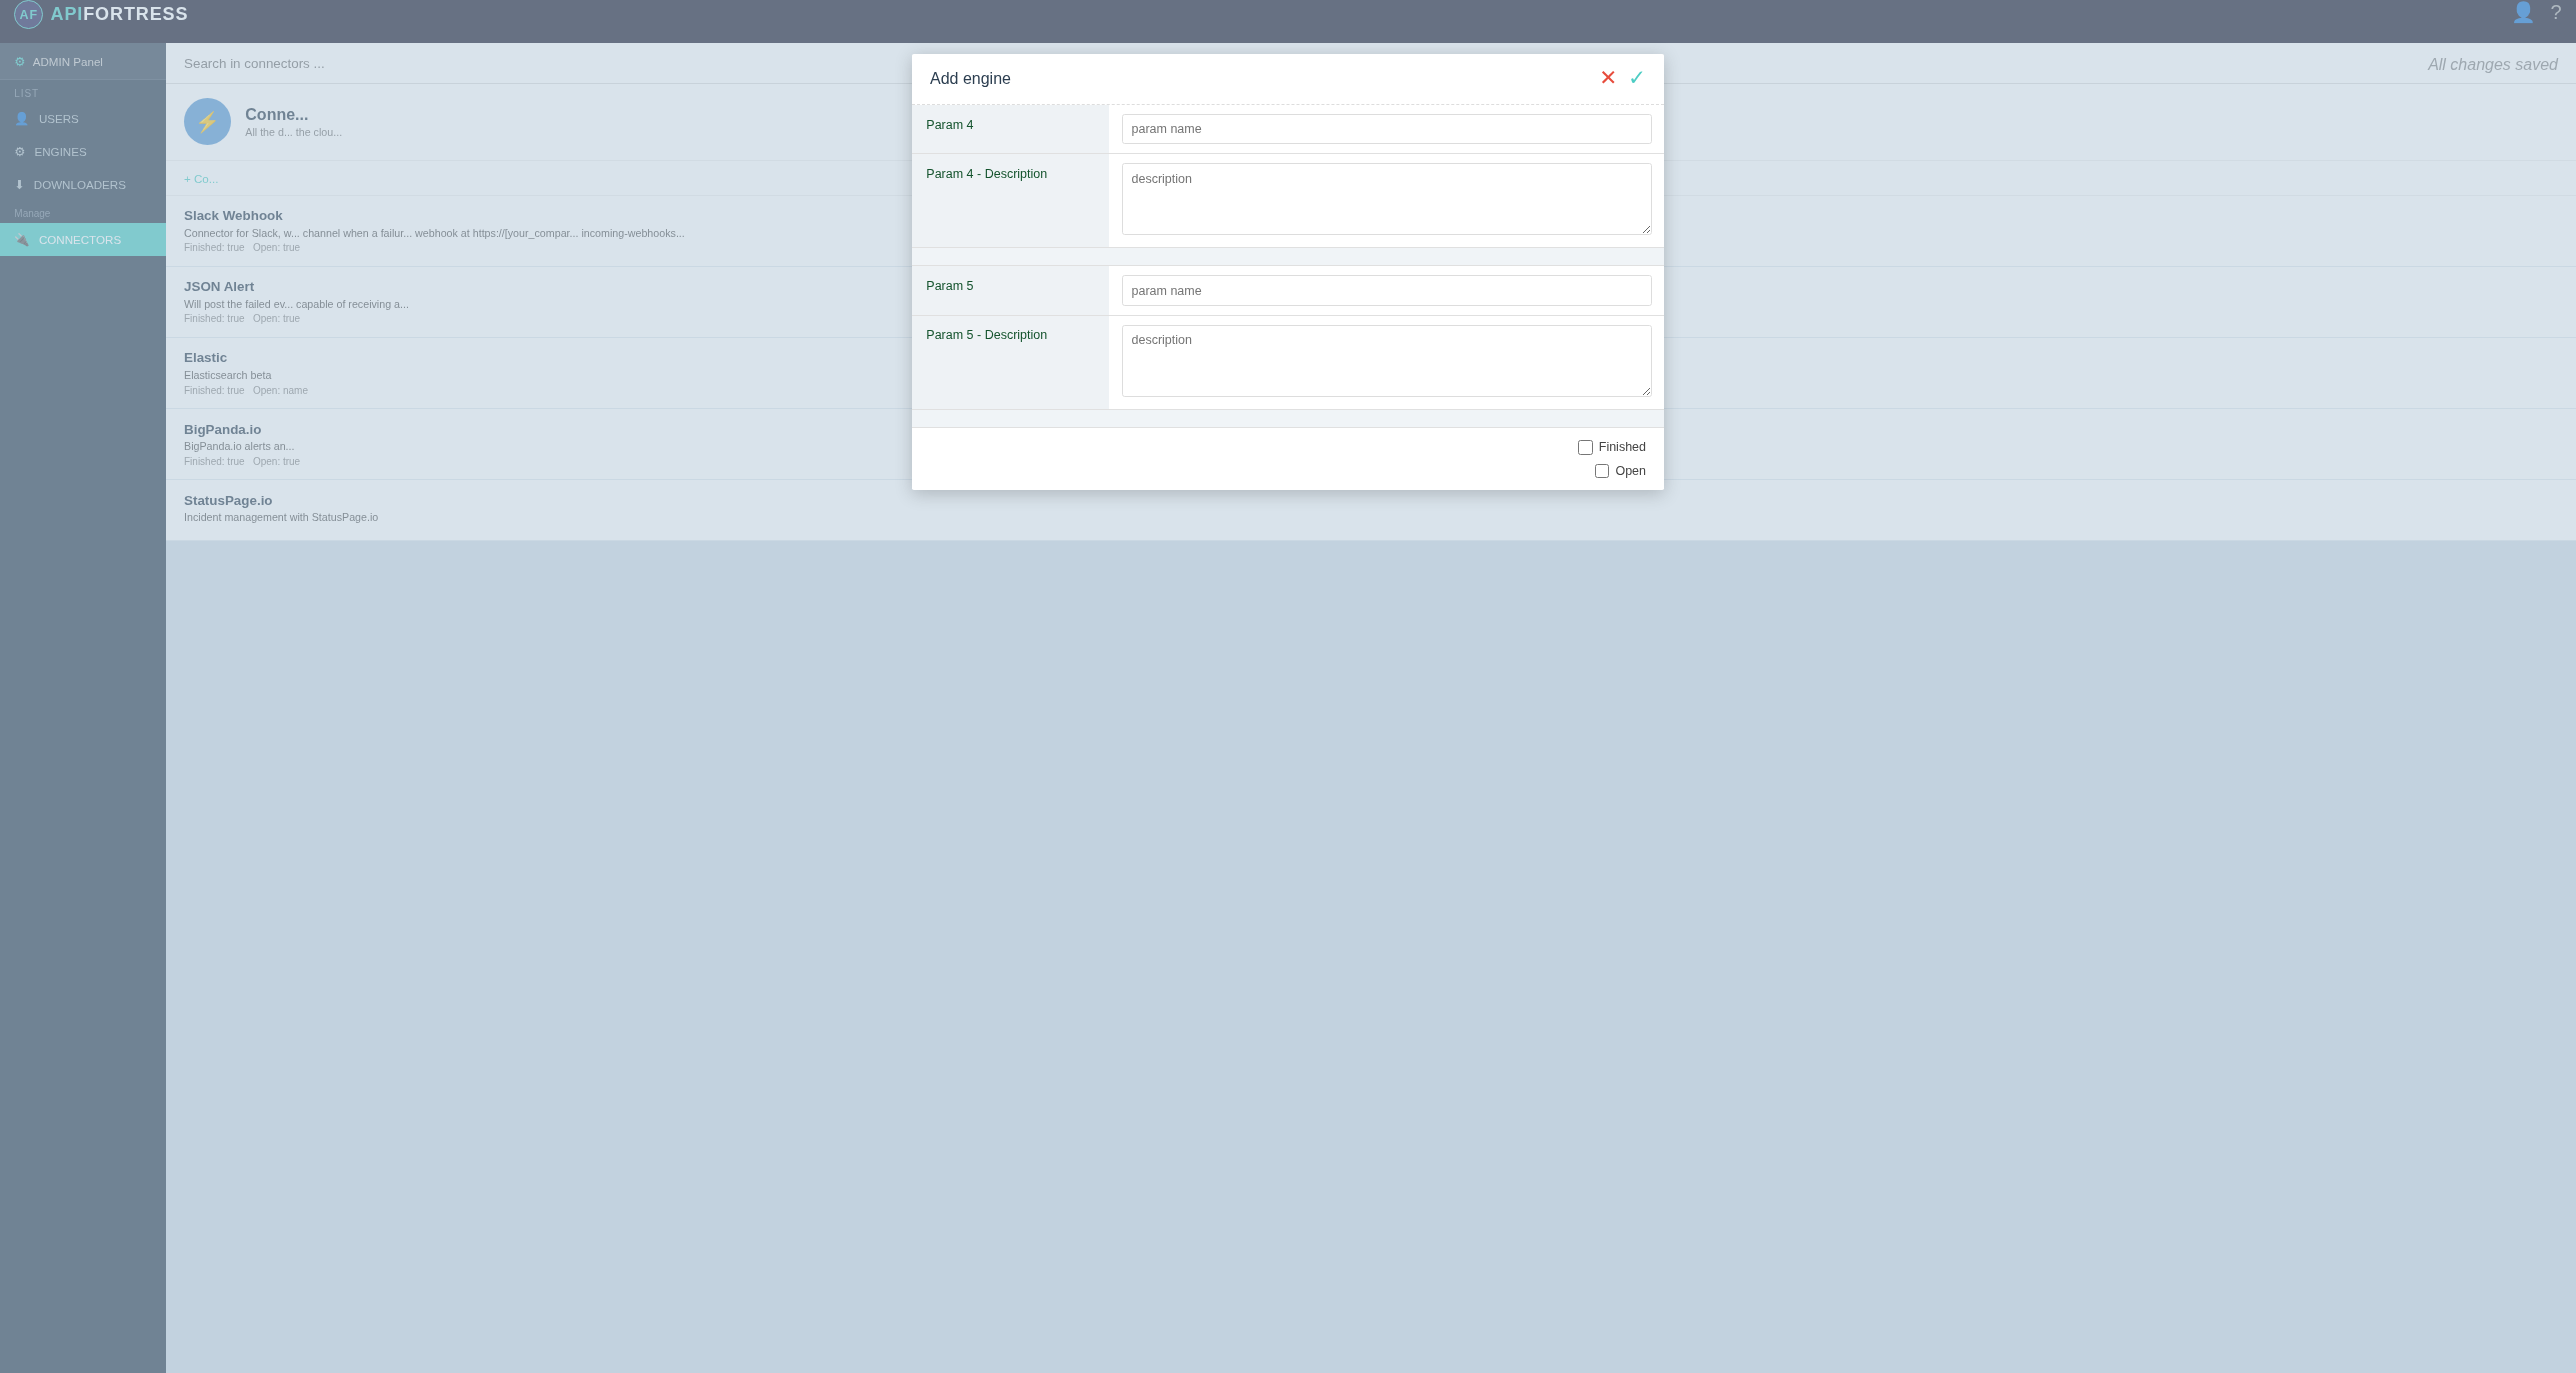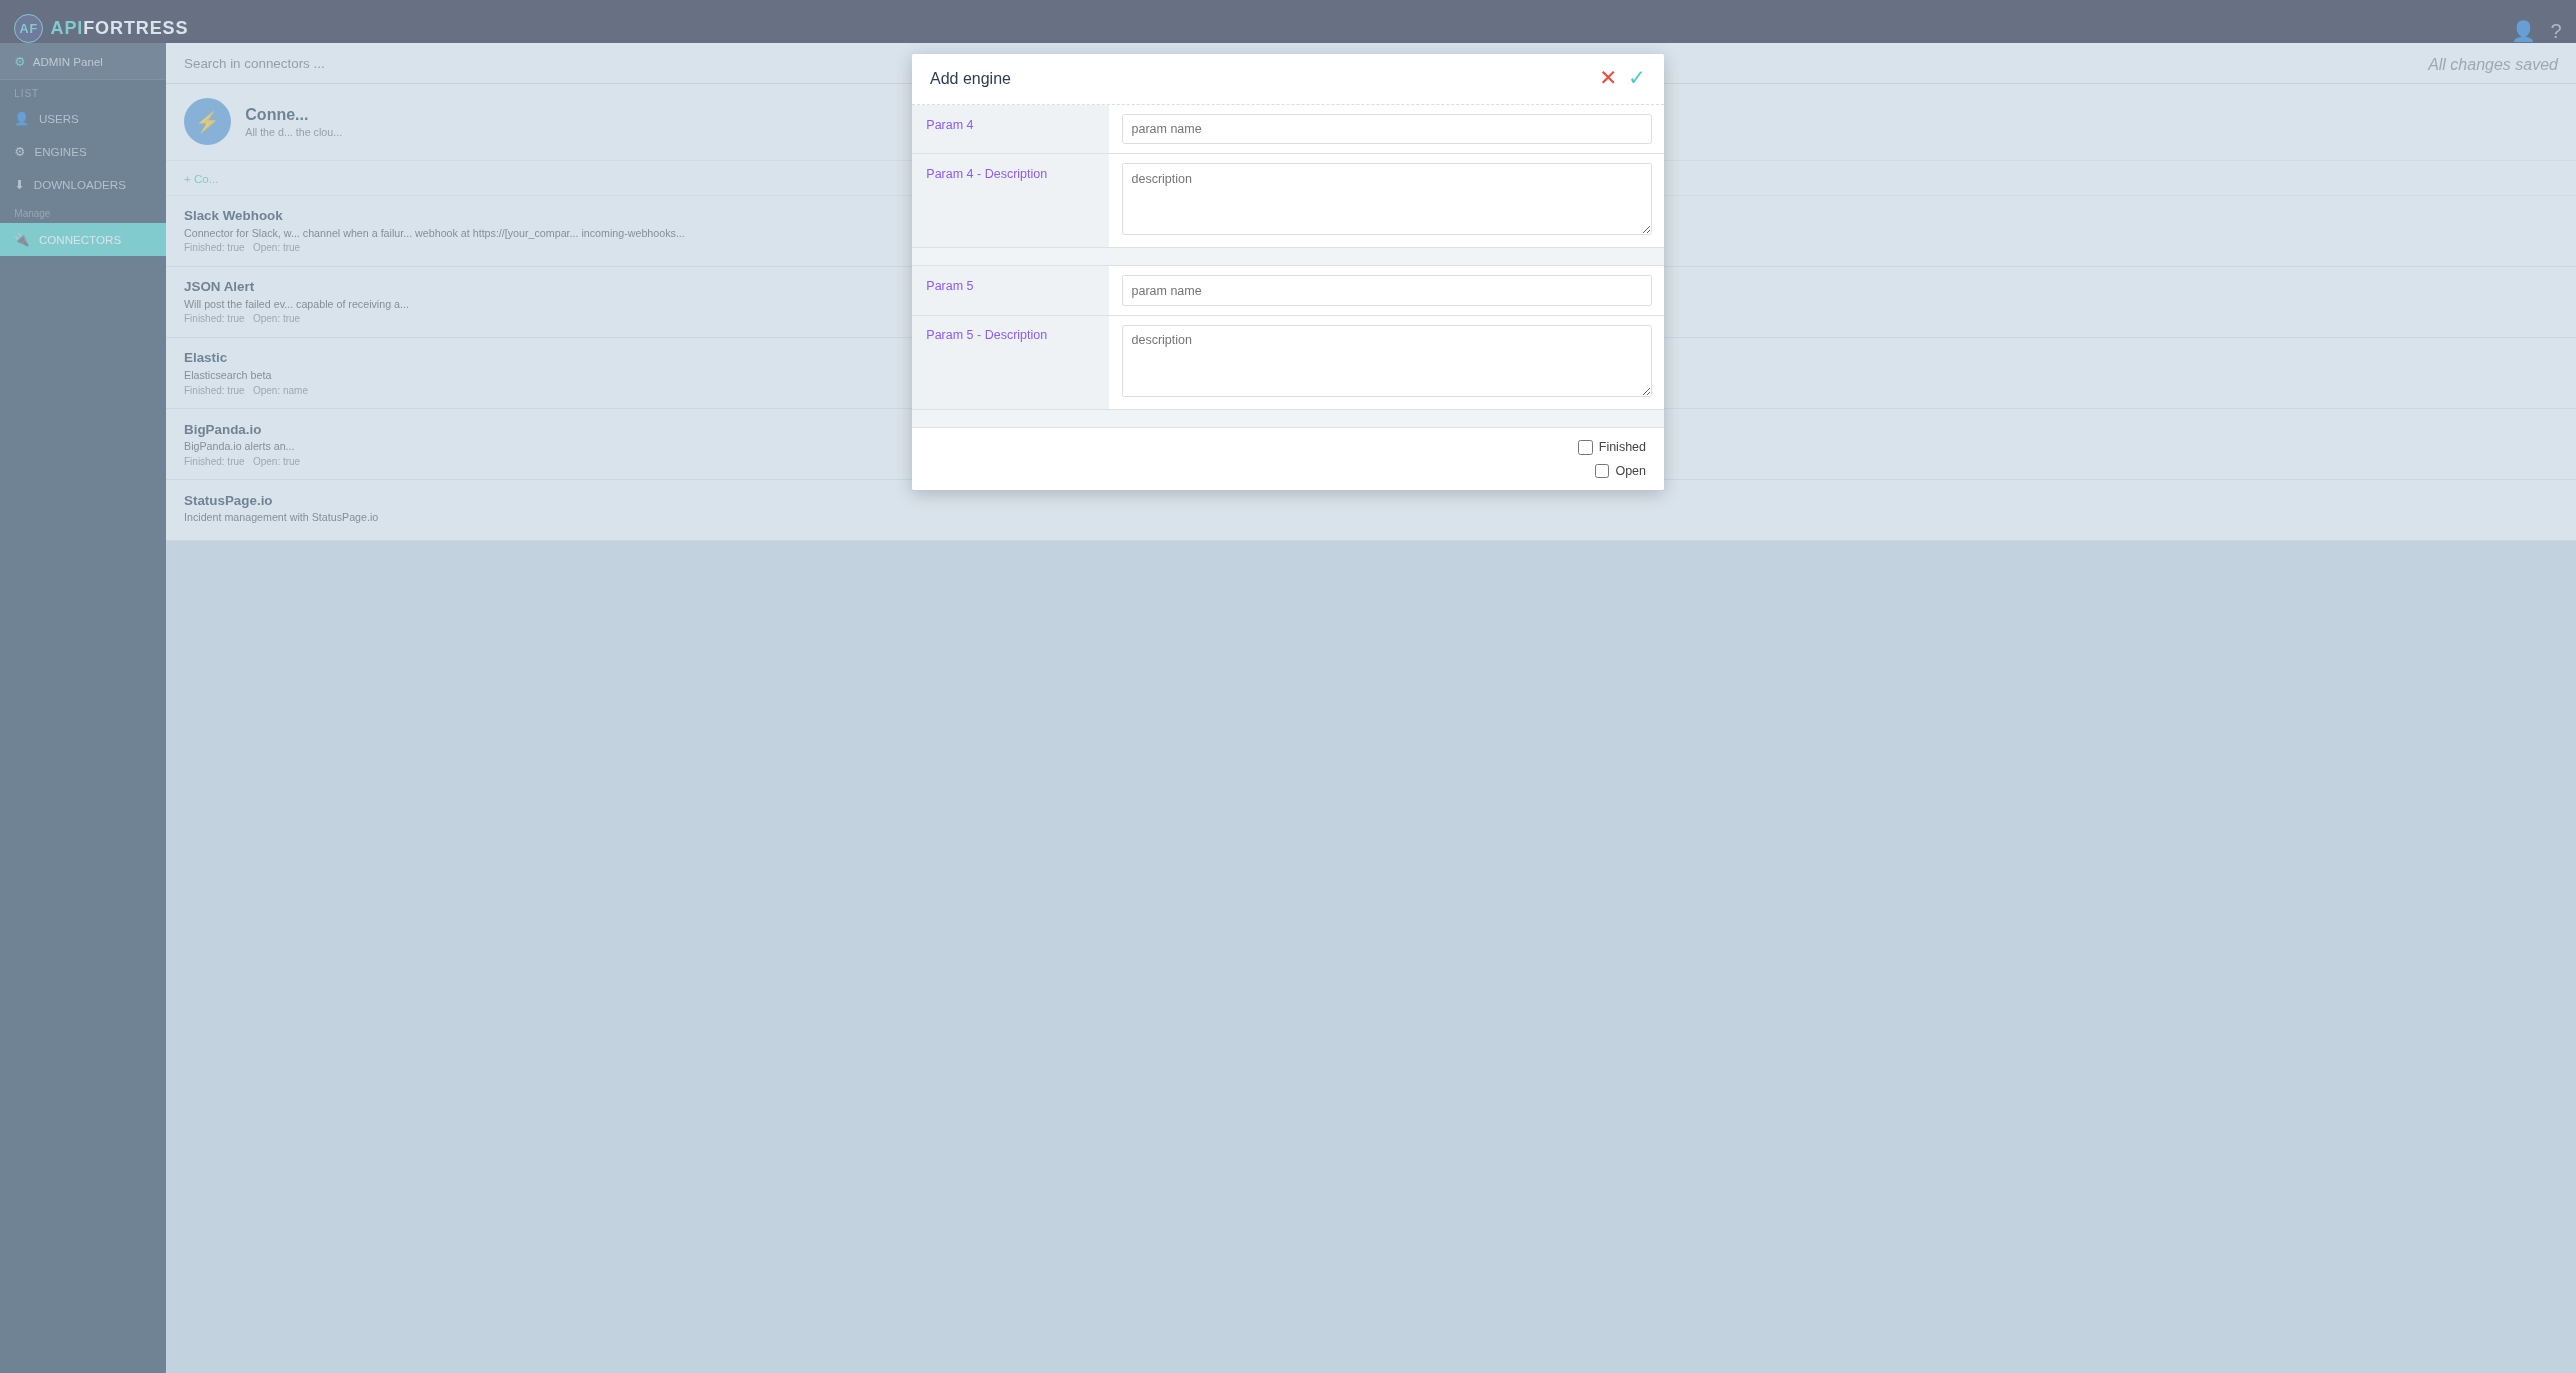--- a/index.html
+++ b/index.html
@@ -3,21 +3,21 @@
   <meta charset="utf-8">
   <style>
     * { box-sizing: border-box; margin: 0; padding: 0; }
     body { font-family: 'Segoe UI', Arial, sans-serif; background: #c5d5e0; height: 100vh; overflow: hidden; }
 
     
     .topnav {
       background: #1a1a2e;
       height: 43px;
       display: flex;
-      align-items: flex-end;
+      align-items: flex-start;
       padding: 0 14.3px;
       justify-content: space-between;
       position: fixed; top: 0; left: 0; right: 0; z-index: 100;
     }
     .topnav-logo {
       display: flex; align-items: center; gap: 7.2px;
       color: white; font-size: 18px; font-weight: bold; letter-spacing: 0.9px;
     }
     .topnav-logo .logo-circle {
       width: 29px; height: 29px; border-radius: 50%;
@@ -170,21 +170,21 @@
 
     
     .form-row {
       display: flex;
       border-bottom: 0.9px solid #e0e0e0;
     }
     .form-label-cell {
       width: 197px; min-width: 197px;
       background: #eef2f5;
       padding: 12.5px 14.3px;
-      font-size: 12.5px; color: #8b5cf6;
+      font-size: 12.5px; color: #14532d;
       display: flex; align-items: flex-start;
     }
     .form-input-cell {
       flex: 1;
       padding: 9px 12.5px;
     }
     .form-input-cell input {
       width: 100%; border: 0.9px solid #ddd; border-radius: 2.7px;
       padding: 7.2px 9px; font-size: 12.5px; color: #888;
       outline: none;

